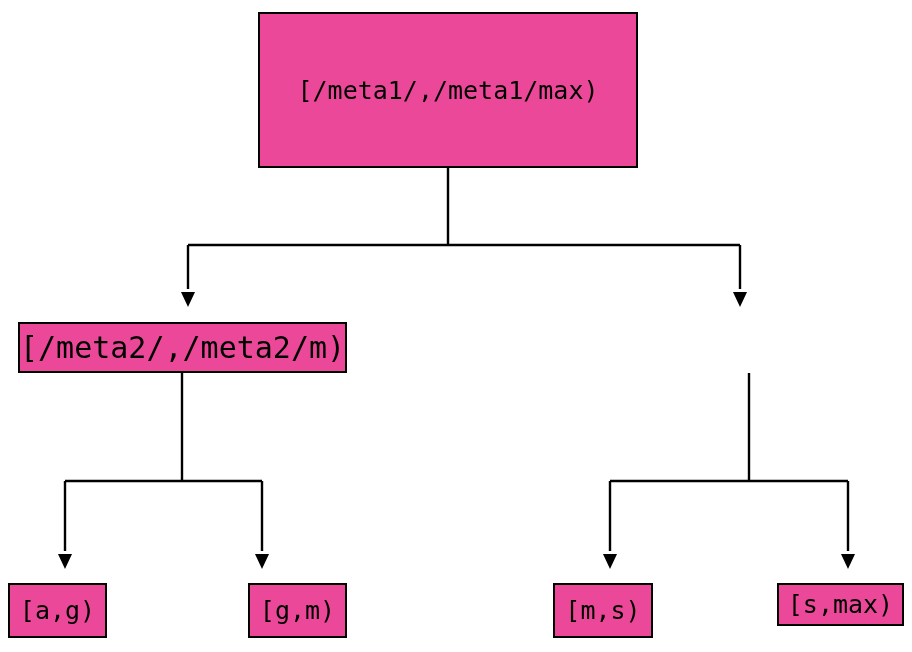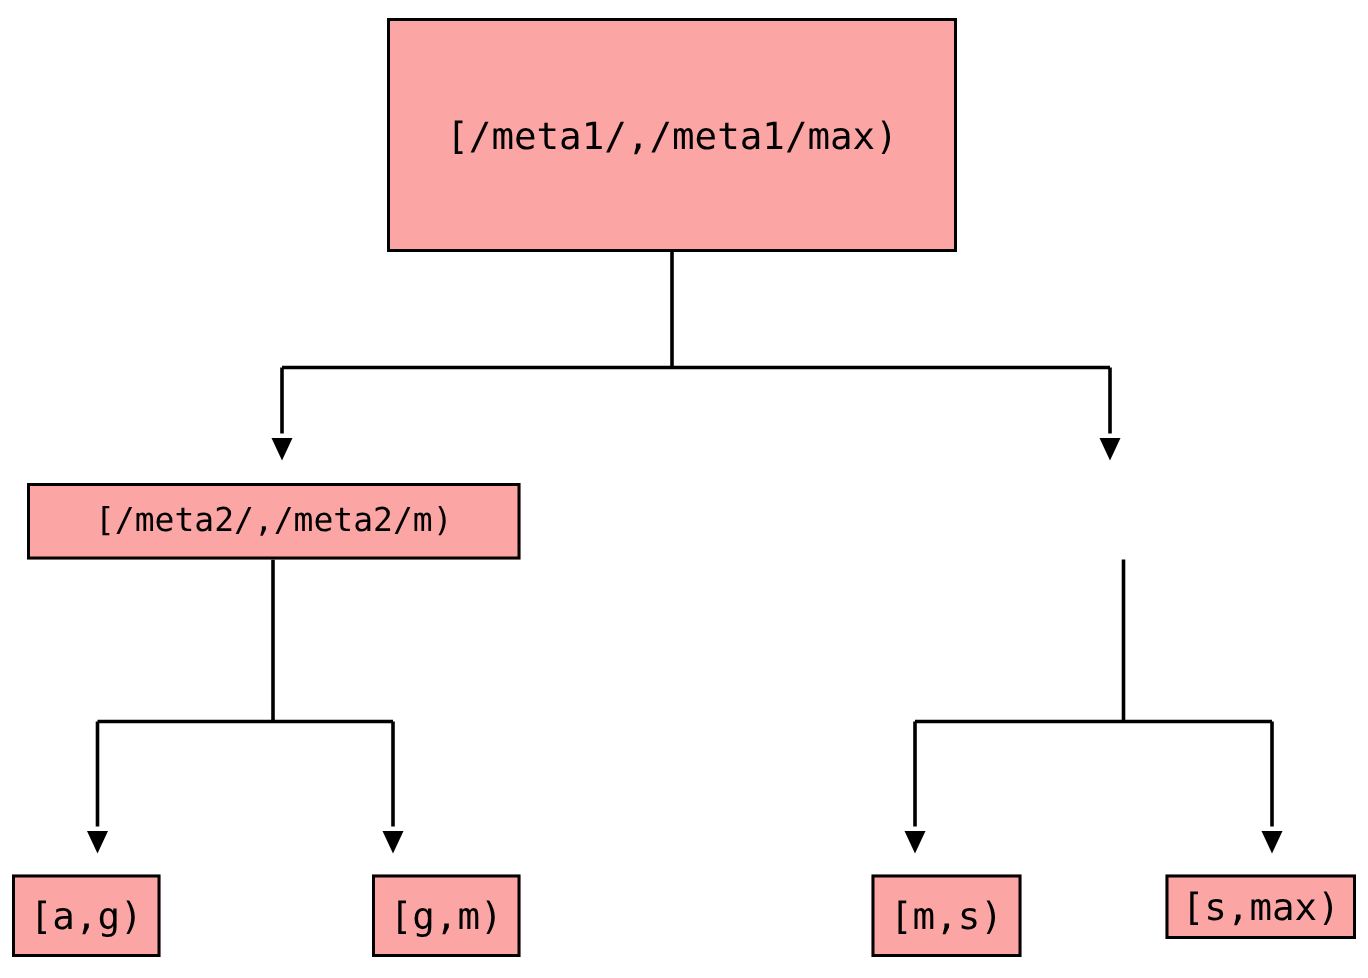--- a/index.html
+++ b/index.html
@@ -22,36 +22,36 @@
     position: absolute;
     left: 0;
     top: 0;
     width: 912px;
     height: 652px;
     pointer-events: none;
   }
   .node-box {
     position: absolute;
     box-sizing: border-box;
-    background: #fca5a5;
+    background: #ec4899;
     border: 2px solid #000000;
     display: flex;
     align-items: center;
     justify-content: center;
     z-index: 2;
   }
   .node-label {
     font-family: "DejaVu Sans Mono", "Liberation Mono", monospace;
     color: #000000;
     white-space: pre;
     letter-spacing: 0px;
     line-height: 1;
   }
   .node-root .node-label { font-size: 25px; }
-  .node-mid  .node-label { font-size: 22px; }
+  .node-mid  .node-label { font-size: 30px; }
   .node-leaf .node-label { font-size: 25px; }
 </style>
 </head>
 <body>
 
 <div id="diagram-root" style="background: rgb(255, 255, 255);">
 
   <svg id="connector-layer" viewBox="0 0 912 652" width="912" height="652" xmlns="http://www.w3.org/2000/svg">
 
     <path d="M 448 168 L 448 245" stroke="#000000" stroke-width="2.4" fill="none"></path>
@@ -86,20 +86,20 @@
   <div class="node-box node-mid" id="node-mid-0" style="left: 18px; top: 322px; width: 329px; height: 51px;">
     <span class="node-label">[/meta2/,/meta2/m)</span>
   </div>
 
   <div class="node-box node-leaf" id="node-leaf-0" style="left: 8px; top: 583px; width: 99px; height: 55px;">
     <span class="node-label">[a,g)</span>
   </div>
   <div class="node-box node-leaf" id="node-leaf-1" style="left: 205px; top: 583px; width: 99px; height: 55px; margin-left: 43px;">
     <span class="node-label">[g,m)</span>
   </div>
-  <div class="node-box node-leaf" id="node-leaf-2" style="left: 553px; top: 583px; width: 100px; height: 55px; margin-left: 28px;">
+  <div class="node-box node-leaf" id="node-leaf-2" style="left: 553px; top: 583px; width: 100px; height: 55px;">
     <span class="node-label">[m,s)</span>
   </div>
   <div class="node-box node-leaf" id="node-leaf-3" style="left: 777px; top: 583px; width: 127px; height: 43px;">
     <span class="node-label">[s,max)</span>
   </div>
 
 </div>
 
 </body></html>

